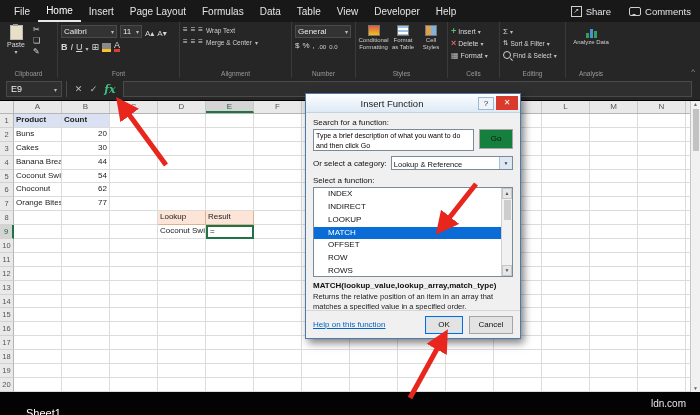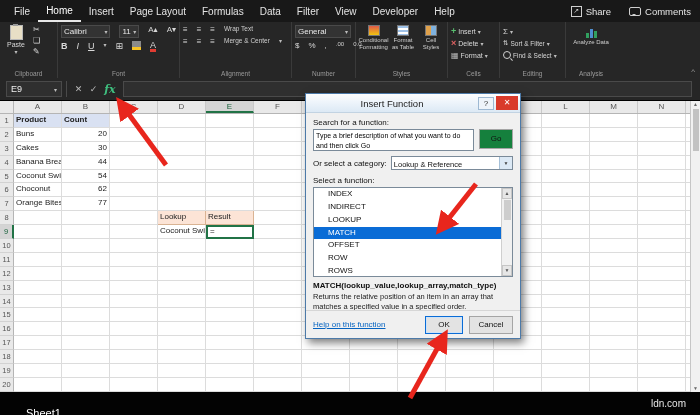--- a/index.html
+++ b/index.html
@@ -15,21 +15,21 @@
   .top-right-btn{display:flex;align-items:center;gap:4px;padding:0 9px;font-size:9.5px;color:#e4e4e4;}
   .share-ic{display:inline-block;width:9px;height:9px;border:1px solid #cfcfcf;font-size:7px;line-height:8px;text-align:center;color:#cfcfcf;}
   .bubble-ic{display:inline-block;width:10px;height:7px;border:1px solid #cfcfcf;border-radius:2px;position:relative;}
   .bubble-ic:after{content:"";position:absolute;left:2px;bottom:-3px;border:2px solid transparent;border-top-color:#cfcfcf;}
 
   
   .ribbon{position:absolute;left:0;top:22px;right:0;height:56px;background:#262626;border-bottom:1px solid #0a0a0a;display:flex;color:#d8d8d8;}
   .rgroup{position:relative;height:100%;border-right:1px solid #3a3a3a;box-sizing:border-box;padding:3px 3px 11px 3px;}
   .rgroup-label{position:absolute;bottom:1px;left:0;right:0;text-align:center;font-size:6.5px;color:#9a9a9a;}
   .g-rows{display:flex;flex-direction:column;gap:3px;}
-  .rrow{display:flex;align-items:flex-start;gap:9px;}
+  .rrow{display:flex;align-items:flex-end;gap:3px;}
   .combo{background:#333;border:1px solid #4a4a4a;color:#e8e8e8;font-size:8px;display:flex;align-items:center;justify-content:space-between;padding:0 2px;height:13px;box-sizing:border-box;}
   .dd{font-size:6px;color:#bdbdbd;}
   .mini{font-size:8px;color:#d8d8d8;}
   .gi{font-size:9px;color:#d8d8d8;}
   
   .g-clip{width:58px;}
   .paste-wrap{display:flex;gap:4px;}
   .paste-btn{display:flex;flex-direction:column;align-items:center;width:26px;}
   .clip-ic{width:11px;height:13px;border:1px solid #b9b9b9;background:#e8dfc6;position:relative;}
   .clip-ic:before{content:"";position:absolute;top:-2px;left:2px;width:5px;height:2px;background:#9a9a9a;}
@@ -153,21 +153,21 @@
 <div class="stage">
 
   <div class="tabs-row">
     <div class="tabs-left">
         <div class="tab">File</div>
         <div class="tab active">Home</div>
         <div class="tab">Insert</div>
         <div class="tab">Page Layout</div>
         <div class="tab">Formulas</div>
         <div class="tab">Data</div>
-        <div class="tab">Filter</div>
+        <div class="tab">Table</div>
         <div class="tab">View</div>
         <div class="tab">Developer</div>
         <div class="tab">Help</div>
       </div>
     <div class="tabs-spacer"></div>
     <div class="top-right-btn">
       <span class="share-ic">↗</span>
       <span>Share</span>
     </div>
     <div class="top-right-btn">

